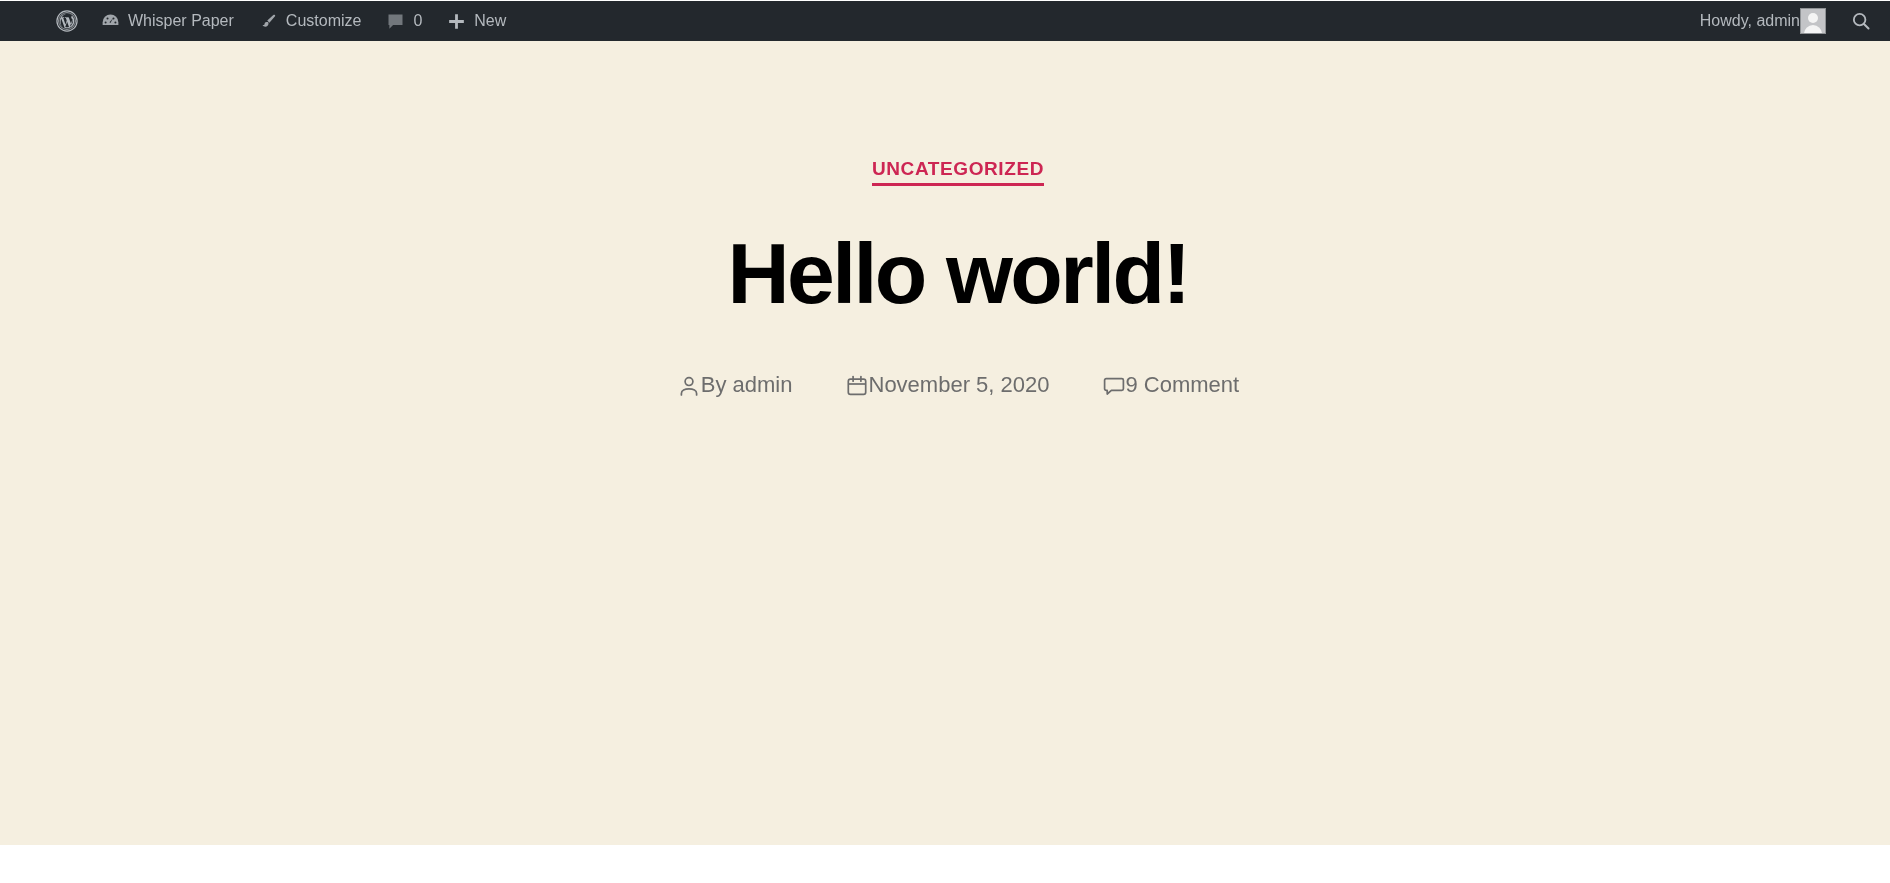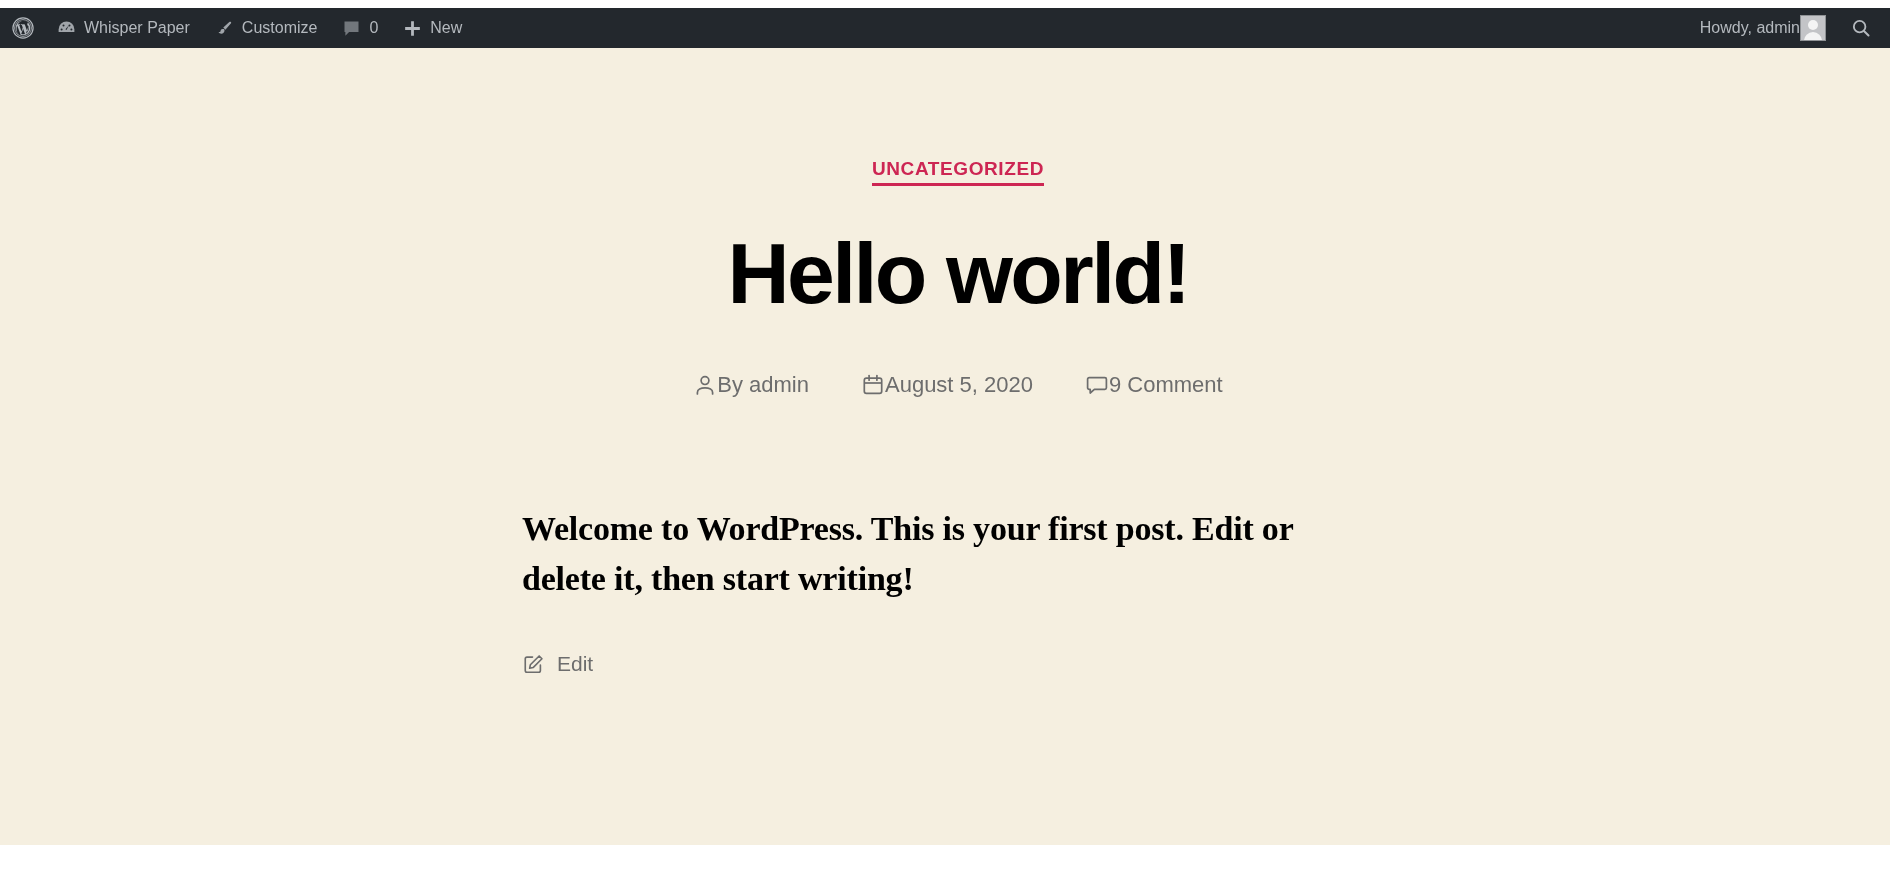--- a/index.html
+++ b/index.html
@@ -12,27 +12,28 @@
   }
 
   body {
     font-family: "Liberation Sans", sans-serif;
     -webkit-font-smoothing: antialiased;
   }
 
   
   #admin-bar {
     position: absolute;
-    top: 8px; left: 0;
+    top: 1px; left: 0;
     width: 1890px;
     height: 40px;
     background: #23282d;
     display: flex;
     align-items: stretch;
     z-index: 50;
+    padding-left: 44px;
   }
 
   .ab-left { display: flex; align-items: stretch; }
   .ab-right { margin-left: auto; display: flex; align-items: stretch; }
 
   .ab-item {
     display: flex;
     align-items: center;
     gap: 7px;
     padding: 0 12px;
@@ -130,21 +131,21 @@
     margin-top: 52px;
     display: flex;
     justify-content: center;
     align-items: center;
     gap: 52px;
     color: #6d6d6d;
     font-size: 22px;
   }
   .meta-item {
     display: flex;
-    align-items: center;
+    align-items: flex-end;
     cursor: default;
   }
   .meta-item.is-link { cursor: pointer; }
   .meta-icon { display: inline-flex; align-items: center; }
   .meta-icon svg { display: block; }
 
   .entry-content {
     margin: 0 auto;
     padding-top: 106px;
     width: 860px;
@@ -284,44 +285,31 @@
 
       <div class="meta-item">
         <span class="meta-icon">
           <svg width="24" height="24" viewBox="0 0 24 24">
             <rect x="3.3" y="5.2" width="17.4" height="15.2" rx="2.1" fill="none" stroke="#6d6d6d" stroke-width="1.7"></rect>
             <line x1="3.3" y1="10" x2="20.7" y2="10" stroke="#6d6d6d" stroke-width="1.7"></line>
             <line x1="8.1" y1="2.6" x2="8.1" y2="7.2" stroke="#6d6d6d" stroke-width="1.7" stroke-linecap="round"></line>
             <line x1="15.9" y1="2.6" x2="15.9" y2="7.2" stroke="#6d6d6d" stroke-width="1.7" stroke-linecap="round"></line>
           </svg>
         </span>
-        <span>August 5, 2020</span>
+        <span>November 5, 2020</span>
       </div>
 
       <div class="meta-item is-link">
         <span class="meta-icon">
           <svg width="24" height="24" viewBox="0 0 24 24">
             <path d="M4.2 4.6h15.6c.9 0 1.6.7 1.6 1.6v8.6c0 .9-.7 1.6-1.6 1.6H9.4l-4.2 3.6v-3.6h-1c-.9 0-1.6-.7-1.6-1.6V6.2c0-.9.7-1.6 1.6-1.6z" fill="none" stroke="#6d6d6d" stroke-width="1.7" stroke-linejoin="round"></path>
           </svg>
         </span>
         <span>9 Comment</span>
       </div>
 
     </div>
   </header>
 
-  <div class="entry-content">
-    <p>Welcome to WordPress. This is your first post. Edit or delete it, then start writing!</p>
-
-    <a class="post-edit">
-      <span class="edit-icon">
-        <svg width="23" height="23" viewBox="0 0 24 24">
-          <path d="M11 4.3H5.2c-1 0-1.8.8-1.8 1.8v12.2c0 1 .8 1.8 1.8 1.8h12.2c1 0 1.8-.8 1.8-1.8v-5.6" fill="none" stroke="#6d6d6d" stroke-width="1.7" stroke-linecap="round"></path>
-          <path d="M17.9 3.1 20.8 6 11.6 15.2l-3.6.7.7-3.6z" fill="none" stroke="#6d6d6d" stroke-width="1.7" stroke-linejoin="round"></path>
-        </svg>
-      </span>
-      <span>Edit</span>
-    </a>
-  </div>
 
 </div>
 
 <div id="page-bottom"></div>
 
 </body></html>

